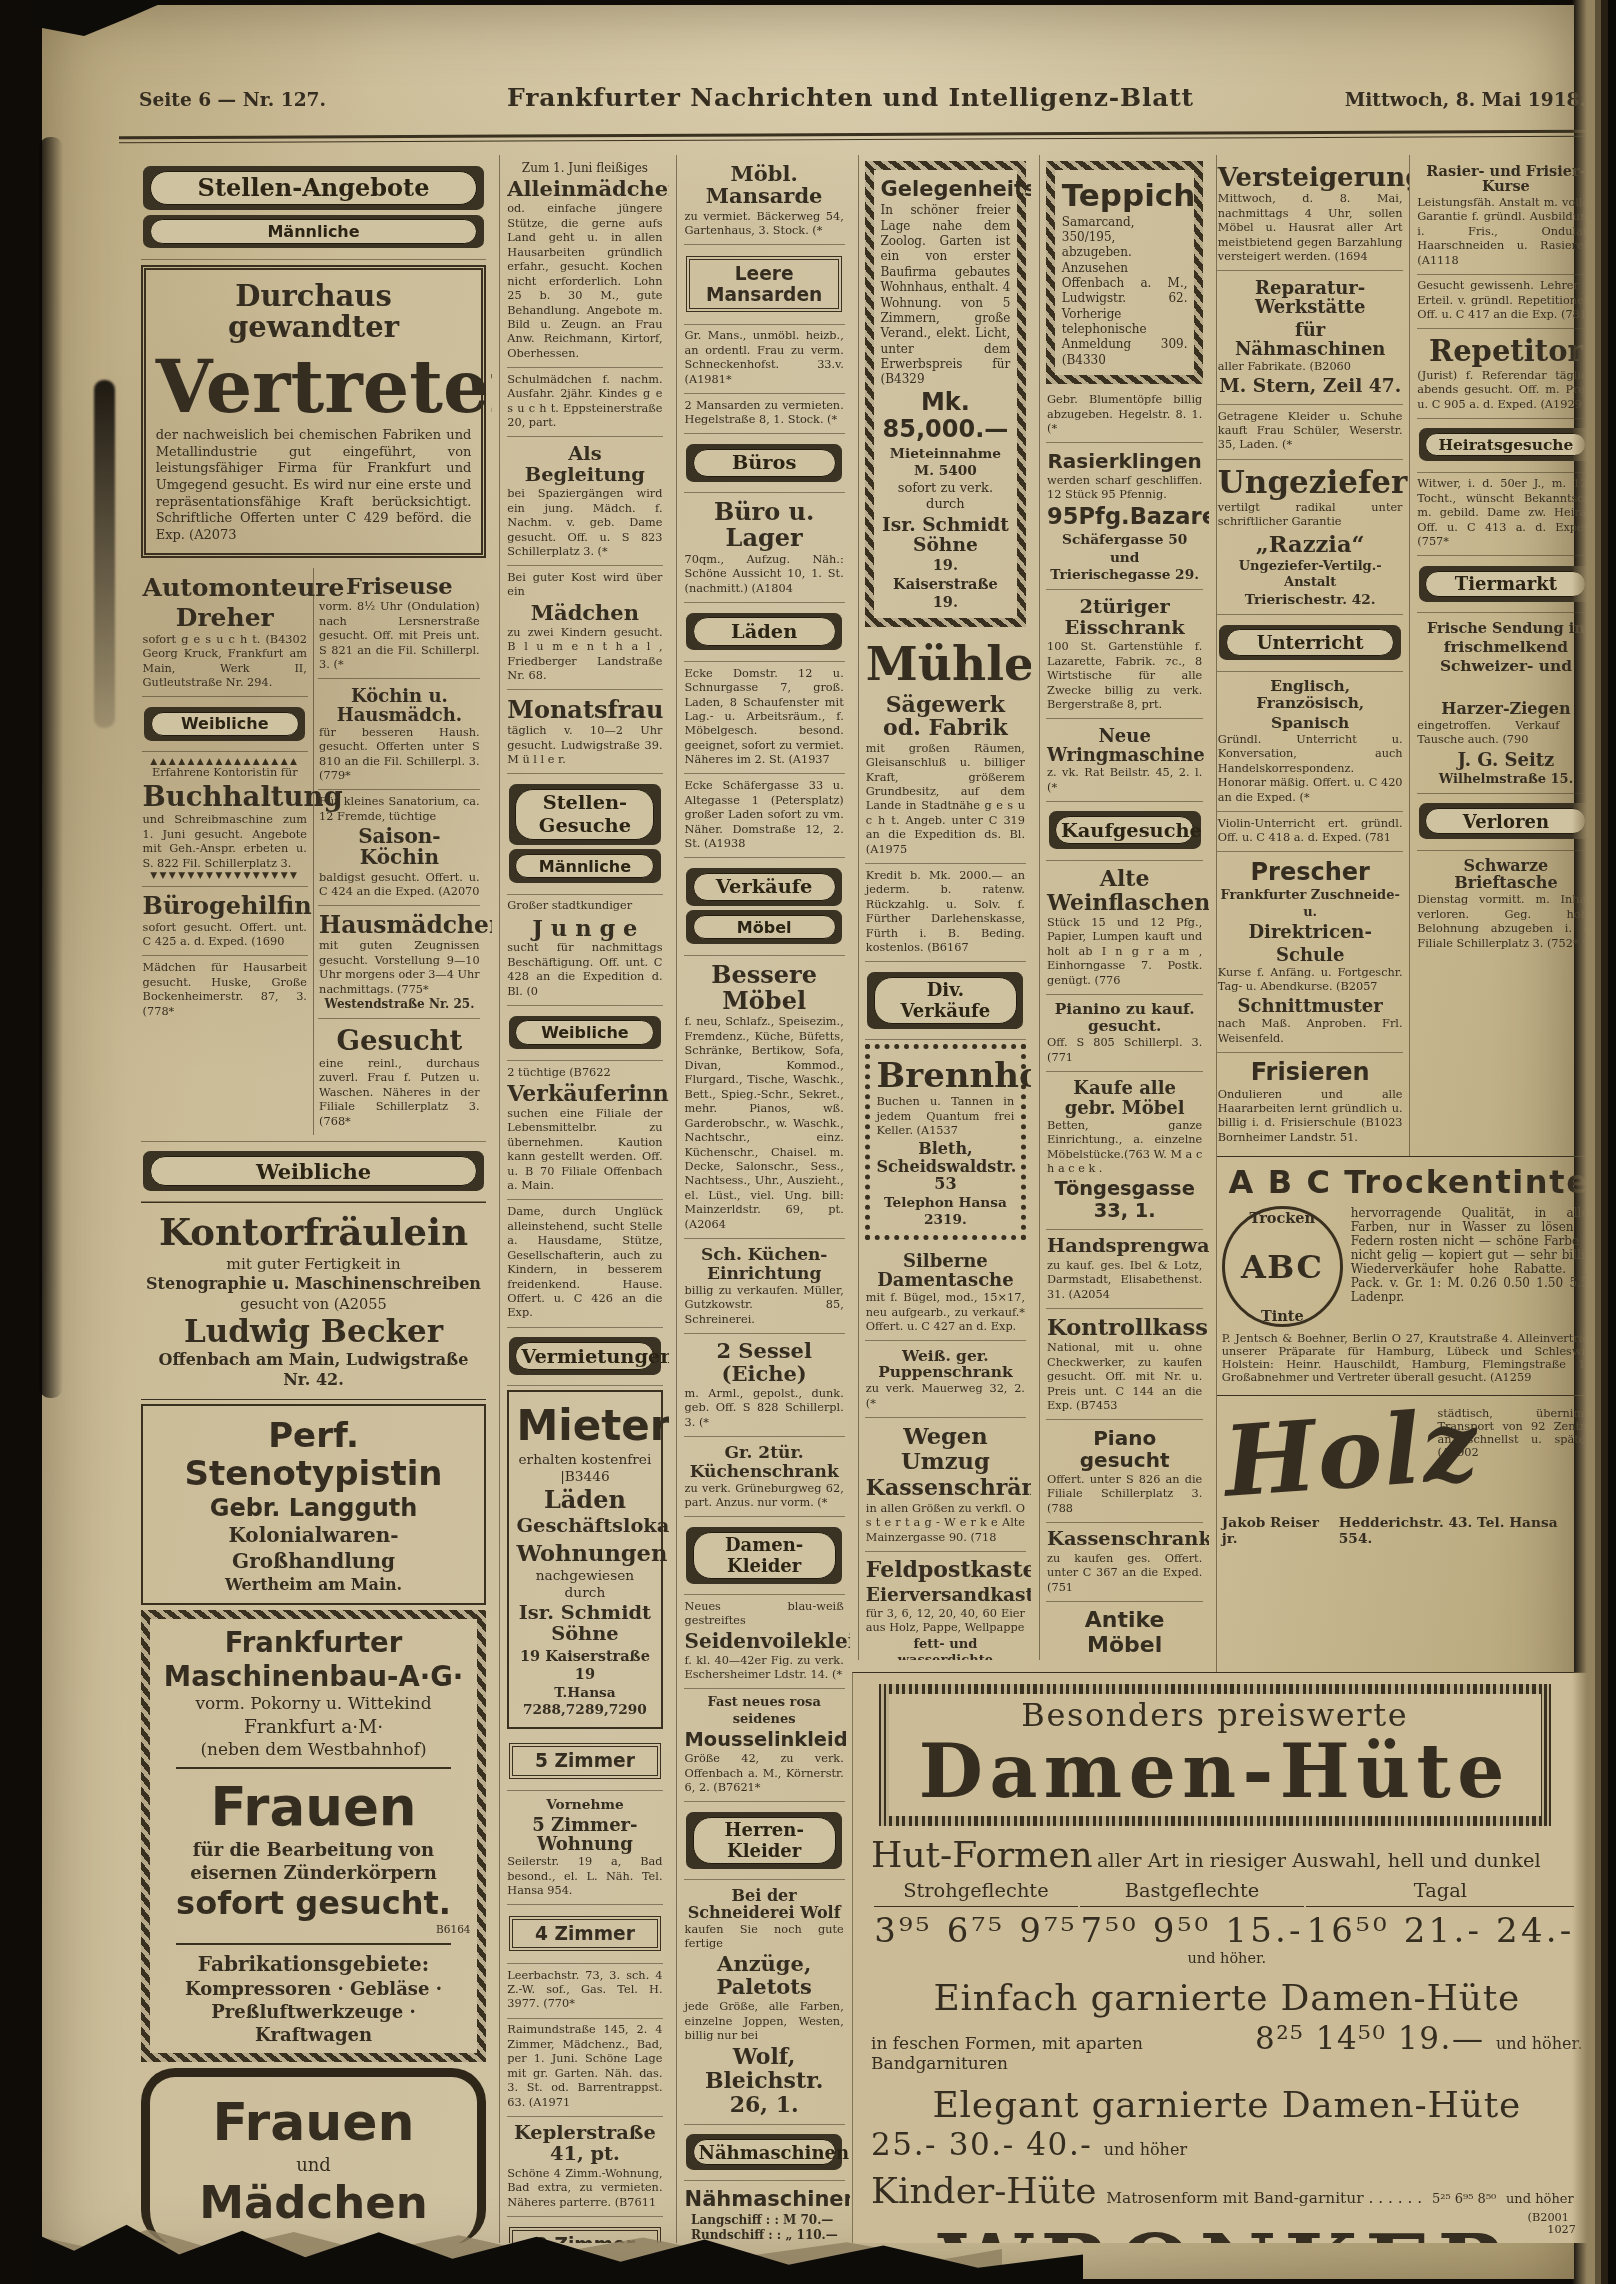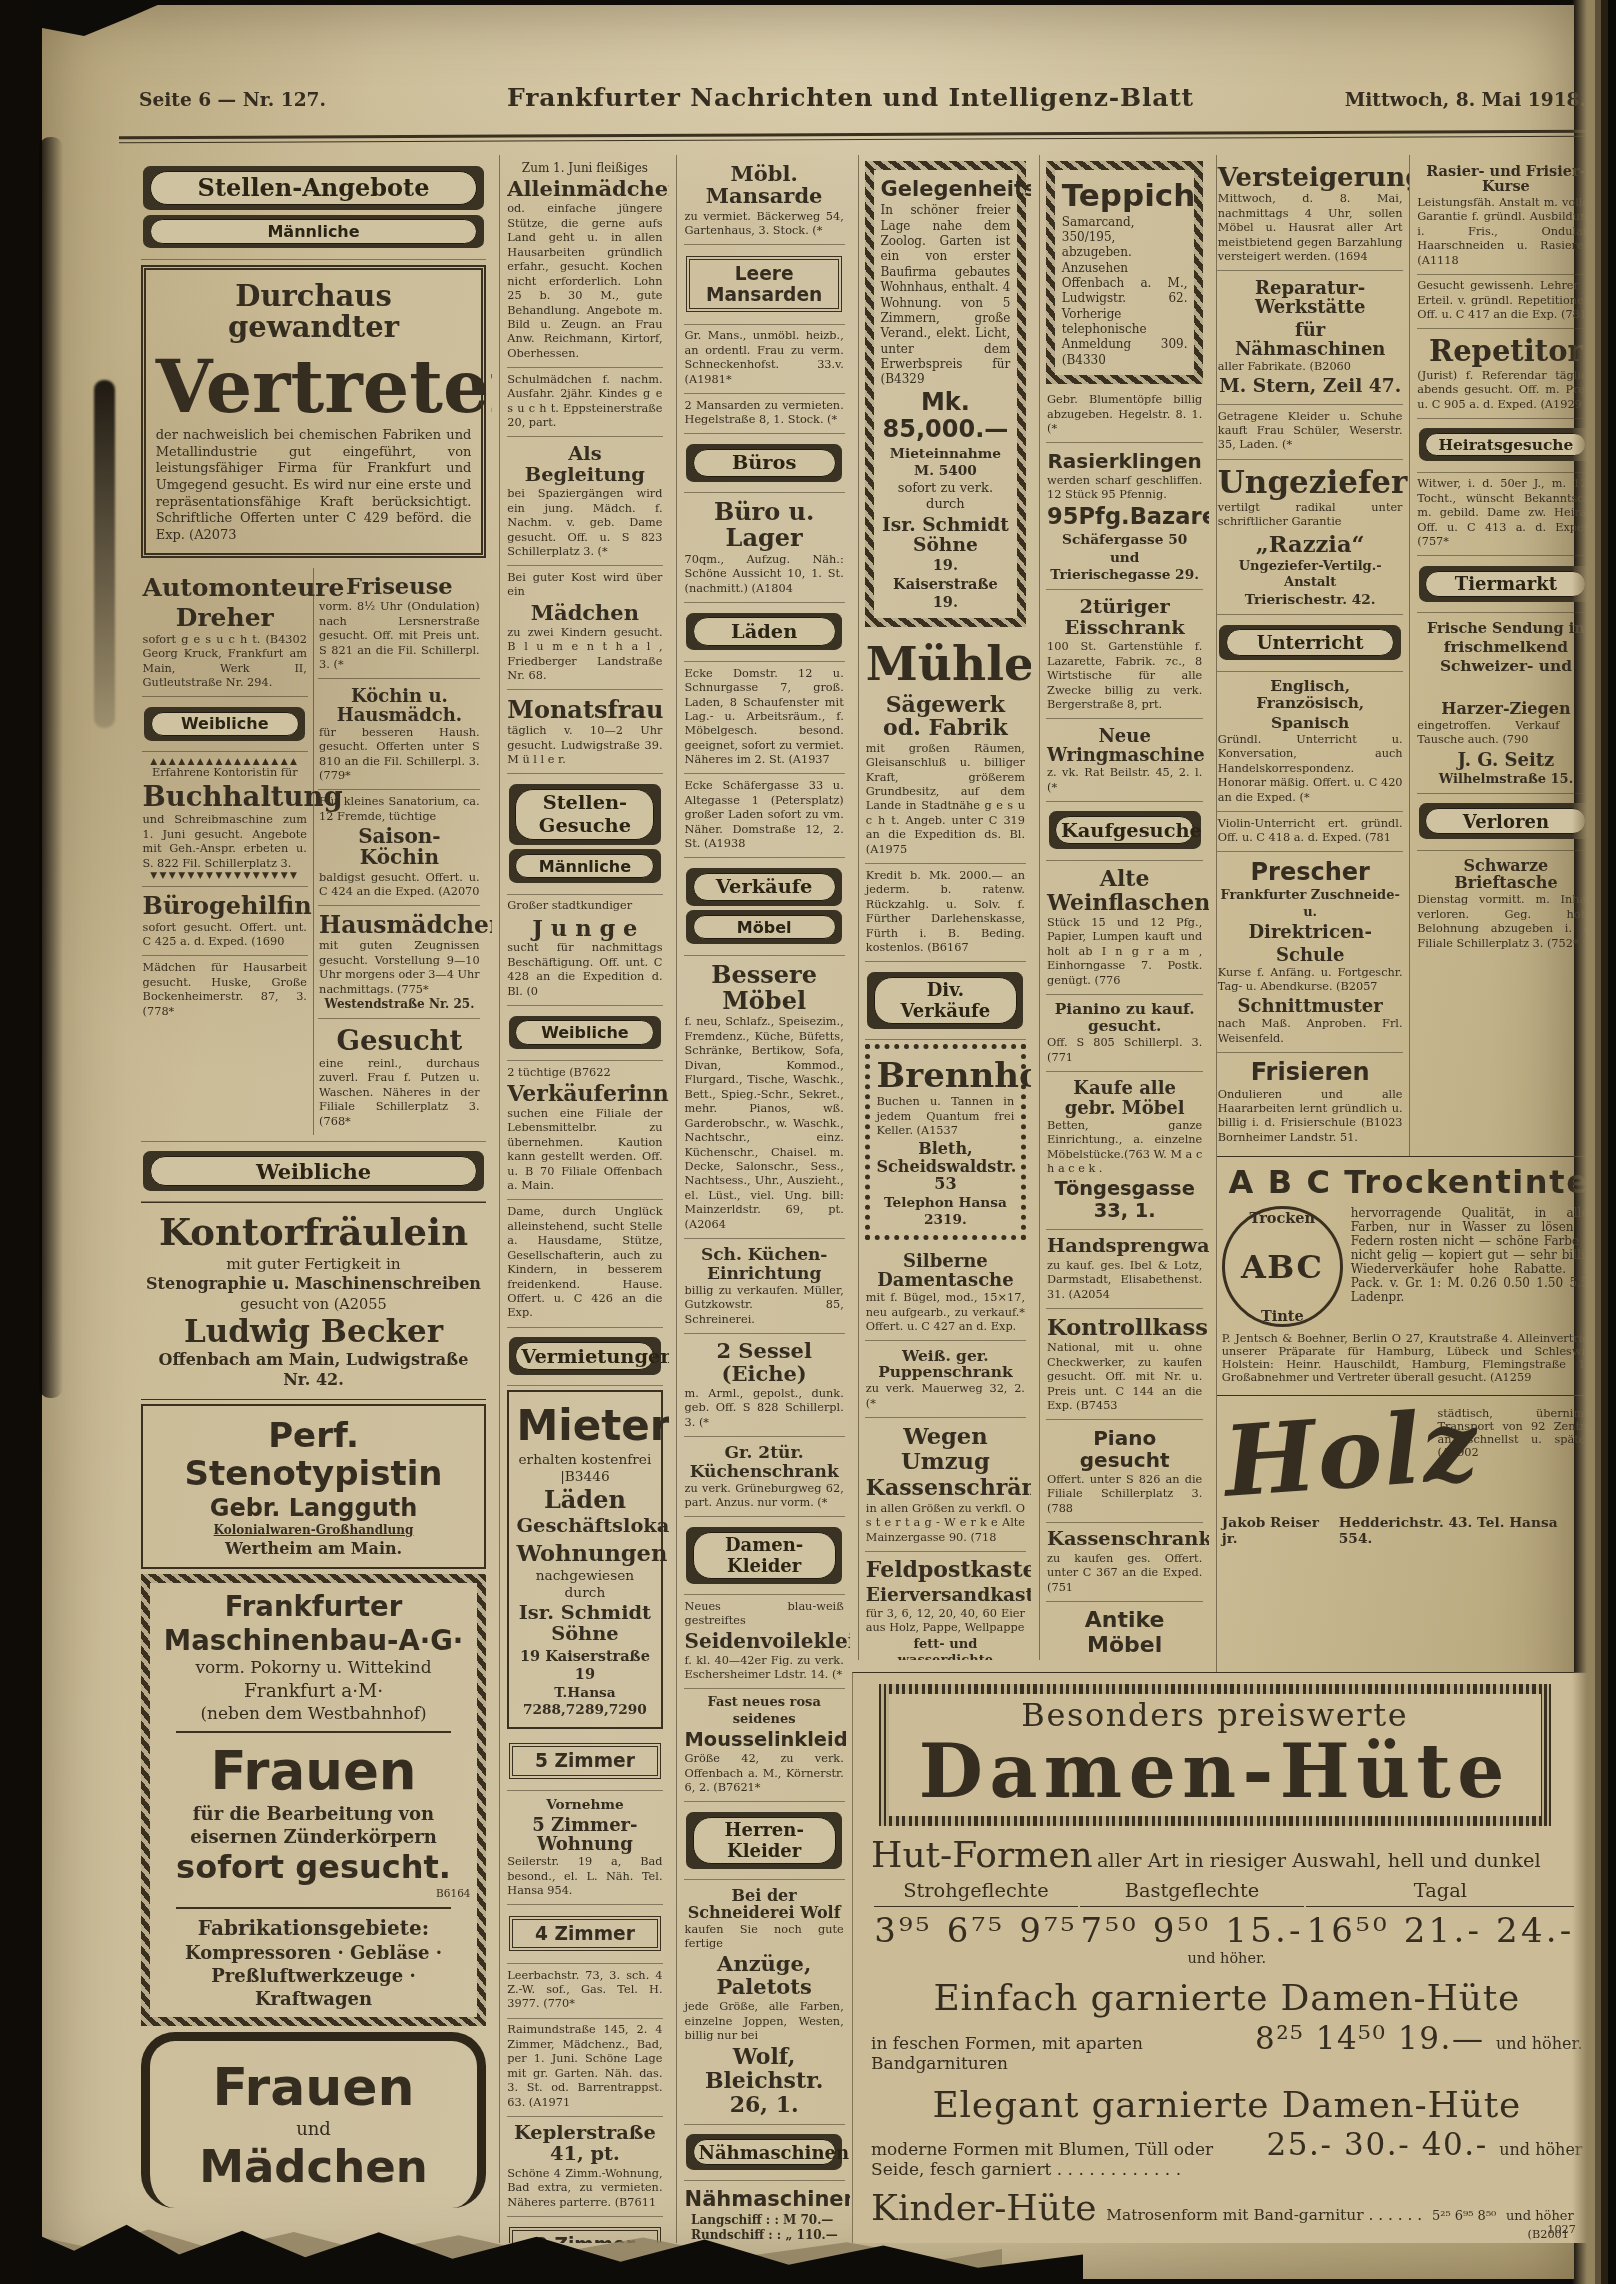--- a/index.html
+++ b/index.html
@@ -204,21 +204,21 @@
           <div class="b b-h1" style="font-size: 37px;">Kontorfräulein</div>
           <div class="b b-cen" style="font-size: 15.4px;">mit guter Fertigkeit in</div>
           <div class="b b-bcen" style="font-size: 16px;">Stenographie u. Maschinenschreiben</div>
           <div class="b b-cen" style="font-size: 14.5px;">gesucht von                    (A2055</div>
           <div class="b b-h2" style="font-size: 31px;">Ludwig Becker</div>
           <div class="b b-bcen" style="font-size: 16px;">Offenbach am Main, Ludwigstraße Nr. 42.</div>
         </div>
         <div class="ad f-box">
           <div class="b b-hs" style="font-size: 34px;">Perf. Stenotypistin</div>
           <div class="b b-hs" style="font-size: 24px;">Gebr. Langguth</div>
-          <div class="b b-bcen" style="font-size: 12px; text-decoration: underline;">Kolonialwaren-Großhandlung</div>
+          <div class="b b-bcen" style="font-size: 20px;">Kolonialwaren-Großhandlung</div>
           <div class="b b-bcen" style="font-size: 16px;">Wertheim am Main.</div>
         </div>
         <div class="ad f-fancy">
           <div class="b b-hs" style="font-size: 27.5px;">Frankfurter</div>
           <div class="b b-hs" style="font-size: 27.5px;">Maschinenbau-A·G·</div>
           <div class="b b-cen" style="font-size: 17px;">vorm. Pokorny u. Wittekind</div>
           <div class="b b-cen" style="font-size: 18.6px;">Frankfurt a·M·</div>
           <div class="b b-cen" style="font-size: 17px;">(neben dem Westbahnhof)</div>
           <div class="b b-rule"></div>
           <div class="b b-hs" style="font-size: 53px;">Frauen</div>
@@ -674,21 +674,20 @@
     </div>
     <div class="ba-uh">und höher.</div>
     <div class="ba-line">Einfach garnierte Damen-Hüte</div>
     <div class="ba-det">
       <span>in feschen Formen, mit aparten Bandgarnituren</span>
       <span class="pr2">8²⁵  14⁵⁰  19.—</span>
       <span class="tail">und höher.</span>
     </div>
     <div class="ba-line">Elegant garnierte Damen-Hüte</div>
     <div class="ba-det">
-      <span>moderne Formen mit Blumen, Tüll oder Seide, fesch garniert  . . . . . . . . . . . .</span>
       <span class="pr2">25.- 30.- 40.-</span>
       <span class="tail">und höher</span>
     </div>
     <div class="ba-kind">
       <span class="kh">Kinder-Hüte</span>
       <span class="kd">Matrosenform mit Band-garnitur  . . . . . .</span>
       <span class="pr2">5²⁵  6⁹⁵  8⁵⁰</span>
       <span class="tail">und höher</span>
     </div>
     <div class="ba-code">(B2001</div>

